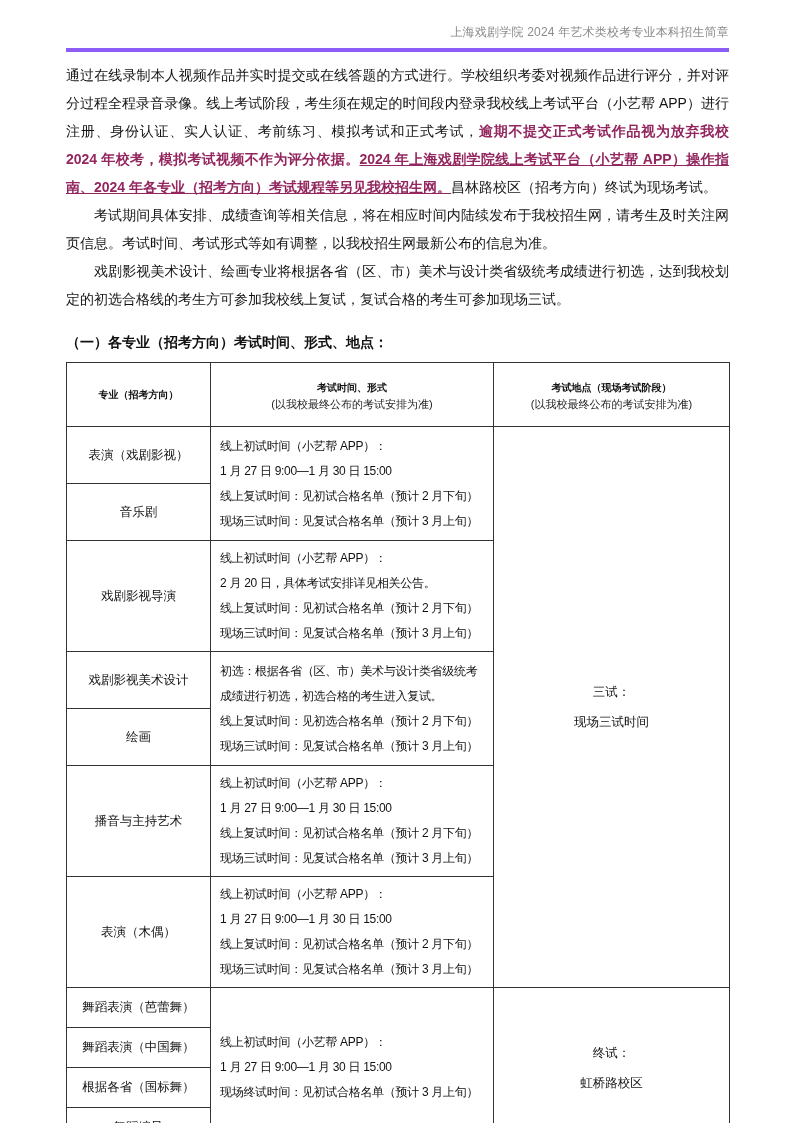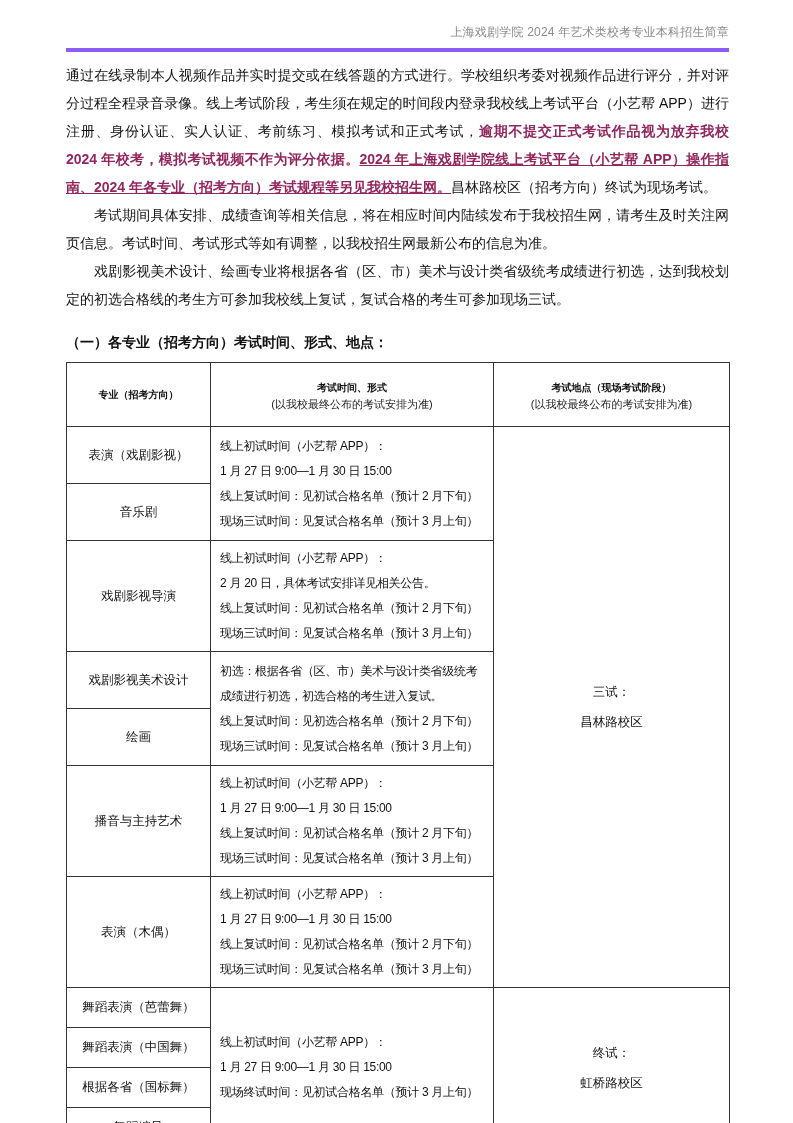--- a/index.html
+++ b/index.html
@@ -137,21 +137,21 @@
           </th>
         </tr>
 
         <tr>
           <td class="spec-cell h57">表演（戏剧影视）</td>
           <td class="time-cell" rowspan="2">线上初试时间（小艺帮 APP）：
 1 月 27 日 9:00—1 月 30 日 15:00
 线上复试时间：见初试合格名单（预计 2 月下旬）
 现场三试时间：见复试合格名单（预计 3 月上旬）</td>
           <td class="loc-cell" rowspan="7">三试：
-昌林路校区</td>
+现场三试时间</td>
         </tr>
         <tr>
           <td class="spec-cell h57">音乐剧</td>
         </tr>
         <tr>
           <td class="spec-cell h86">戏剧影视导演</td>
           <td class="time-cell">线上初试时间（小艺帮 APP）：
 2 月 20 日，具体考试安排详见相关公告。
 线上复试时间：见初试合格名单（预计 2 月下旬）
 现场三试时间：见复试合格名单（预计 3 月上旬）</td>

